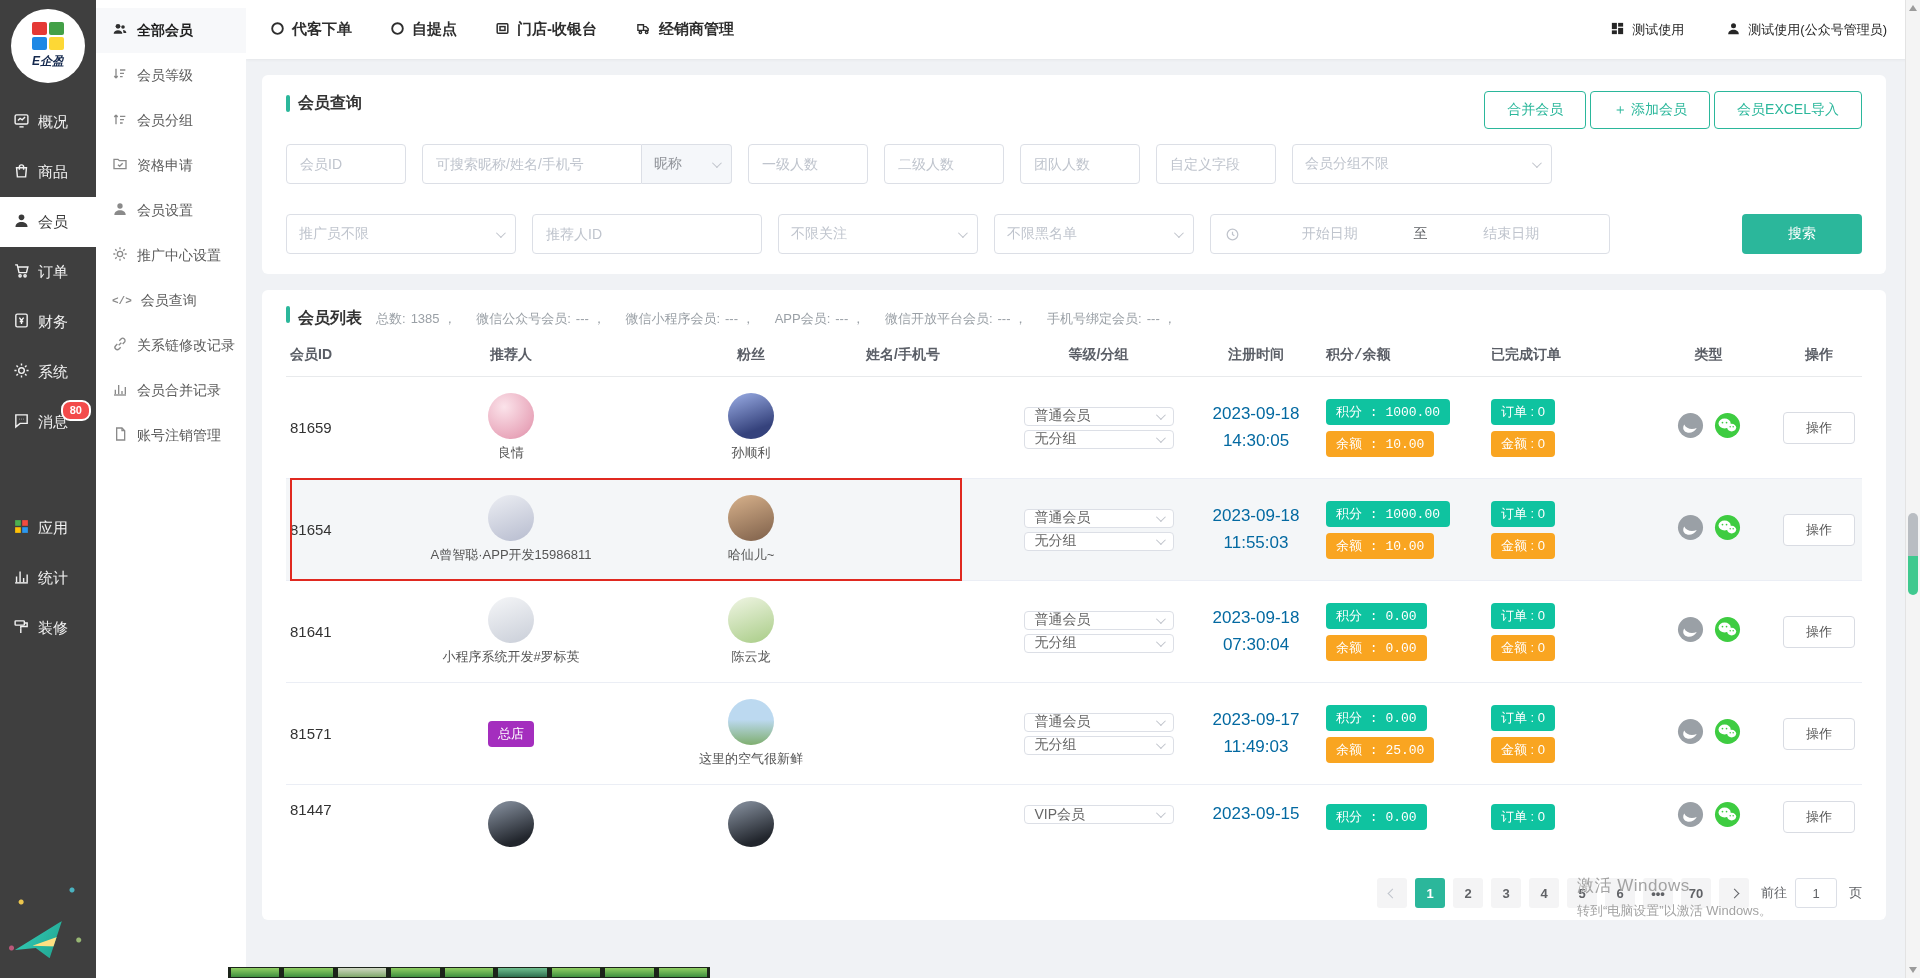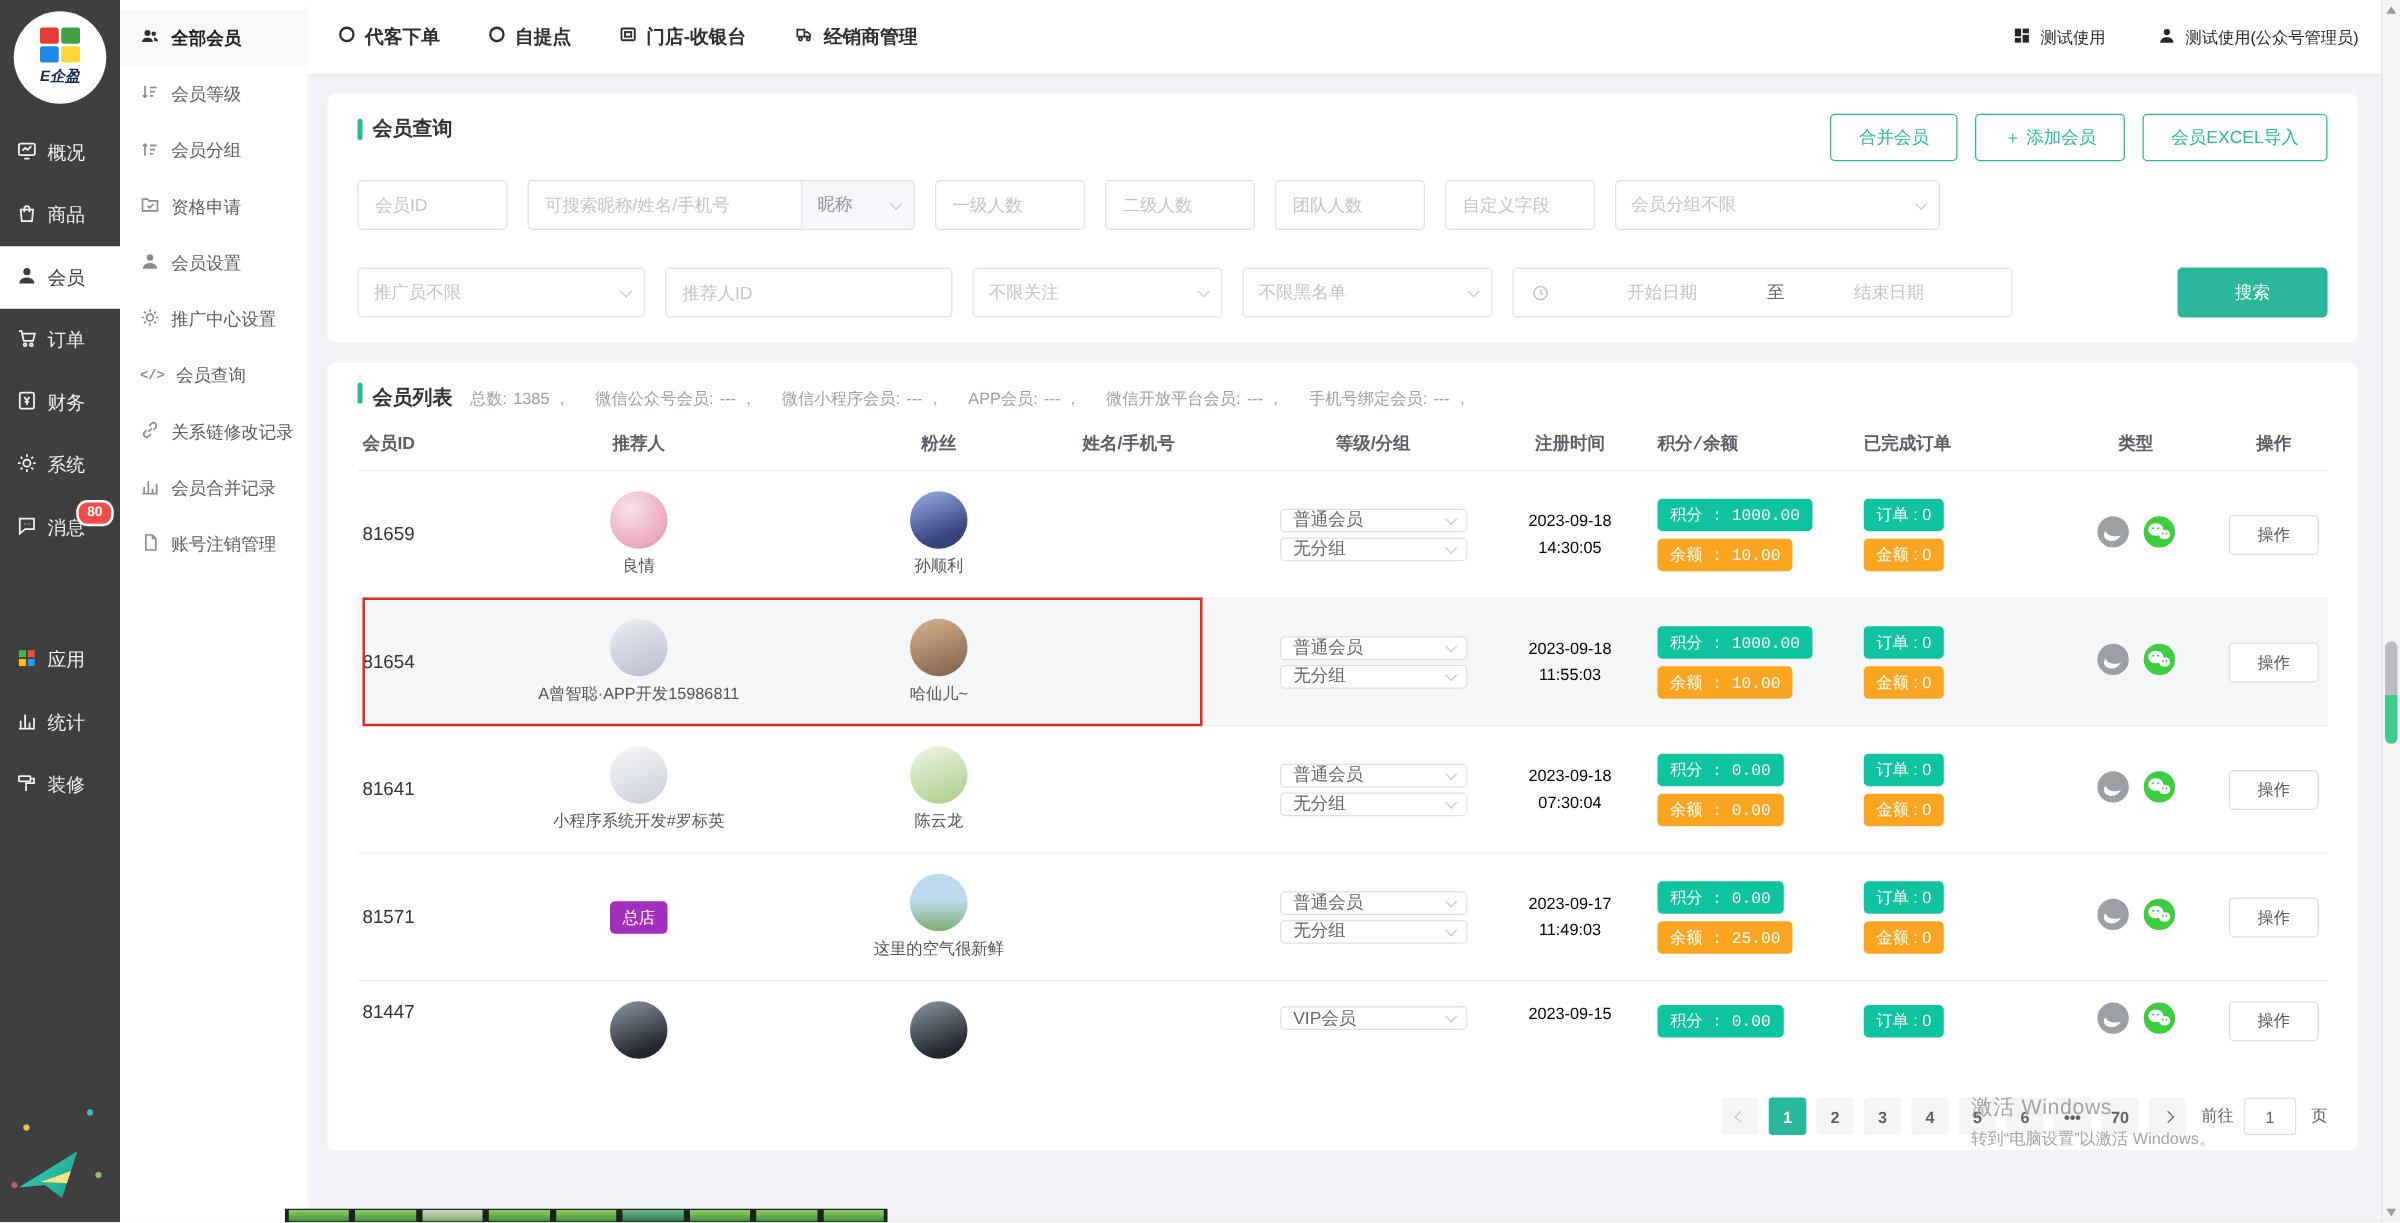--- a/index.html
+++ b/index.html
@@ -43,21 +43,21 @@
   .top-user { display:flex; align-items:center; gap:7px; font-size:13px; color:#262626; cursor:pointer; }
 
   .content { flex:1; padding:16px 34px 0 16px; position:relative; overflow:hidden; }
   .card { background:#fff; border-radius:6px; }
 
   
   .query-card { padding:18px 24px 20px; position:relative; }
   .card-title-row { display:flex; align-items:center; }
   .tmark { width:4px; height:17px; background:var(--accent,#2bb79b); border-radius:2px; margin-right:8px; flex:none; }
   .card-title { font-size:16px; font-weight:bold; color:#333; }
-  .query-actions { position:absolute; top:16px; right:24px; display:flex; gap:14px; }
+  .query-actions { position:absolute; top:16px; right:24px; display:flex; gap:4px; }
   .ghost-btn { border:1px solid var(--accent,#2bb79b); color:var(--accent,#2bb79b); background:#fff; border-radius:4px; height:38px; padding:0 22px; font-size:14px; cursor:pointer; font-family:inherit; }
   .filters { display:flex; gap:16px; margin-top:30px; align-items:center; }
   .f-input { height:40px; border:1px solid #dcdfe6; border-radius:4px; padding:0 13px; font-size:14px; color:#606266; background:#fff; font-family:inherit; outline:none; }
   .f-input::placeholder { color:#bfc4cd; }
   .f-select { height:40px; border:1px solid #dcdfe6; border-radius:4px; padding:0 12px; display:flex; align-items:center; justify-content:space-between; color:#bfc4cd; font-size:14px; background:#fff; cursor:pointer; }
   .chev { display:inline-block; width:7px; height:7px; border-right:1.4px solid #c0c4cc; border-bottom:1.4px solid #c0c4cc; transform:rotate(45deg) translateY(-2px); flex:none; margin-left:8px; }
   .search-group { display:flex; }
   .search-group .f-input { width:220px; border-radius:4px 0 0 4px; }
   .search-group .f-select { width:90px; border-left:none; border-radius:0 4px 4px 0; background:#f5f7fa; color:#909399; }
   .w120 { width:120px; } .w260 { width:260px; } .w230 { width:230px; } .w200 { width:200px; }
@@ -94,21 +94,21 @@
   .avname:empty { display:none; }
   .av-r0a{background:radial-gradient(circle at 35% 30%,#fbe3ea,#e9a8bc 70%,#d98aa6);}
   .av-r0b{background:linear-gradient(160deg,#8ea0d8 10%,#35427c 75%);}
   .av-r1a{background:linear-gradient(160deg,#eceef3,#b7bccf);}
   .av-r1b{background:linear-gradient(160deg,#d8b28c,#7d5f49);}
   .av-r2a{background:linear-gradient(160deg,#f5f6f8,#c9ced8);}
   .av-r2b{background:linear-gradient(160deg,#f0f5e4,#a8cc86);}
   .av-r3b{background:linear-gradient(180deg,#bcd9f0 45%,#7fae6f);}
   .av-r4a,.av-r4b{background:linear-gradient(160deg,#79828f 15%,#22262d 80%);}
   .mini-select { width:150px; height:19px; border:1px solid #dcdfe6; border-radius:4px; display:flex; align-items:center; justify-content:space-between; padding:0 10px; font-size:14px; color:#666; margin:4px auto; background:#fff; cursor:pointer; }
-  .time-cell { font-size:13px; color:#000000; line-height:1.55; }
+  .time-cell { font-size:17px; color:#0369a1; line-height:1.55; }
   .badge { display:inline-block; color:#fff; font-size:13px; padding:4px 10px; border-radius:4px; margin:3px 0; white-space:nowrap; }
   .badge:empty { display:none; }
   .bg-green { background:var(--badge-green,#0fc3a0); }
   .bg-orange { background:var(--badge-orange,#f9a521); }
   .bg-purple { background:var(--badge-purple,#a42ebe); }
   .type-icons { display:inline-flex; gap:10px; align-items:center; }
   .op-btn { width:72px; height:32px; background:#fff; border:1px solid #d9dce3; border-radius:4px; color:#555; font-size:13px; cursor:pointer; font-family:inherit; }
   .row-hl { background:#f4f6f8; }
   .row-hl::after { content:""; position:absolute; left:4px; top:-1px; bottom:-1px; width:668px; border:2px solid var(--highlight-red,#e02920); pointer-events:none; }
   .trow5 { height:132px; align-items:flex-start; padding-top:10px; }

